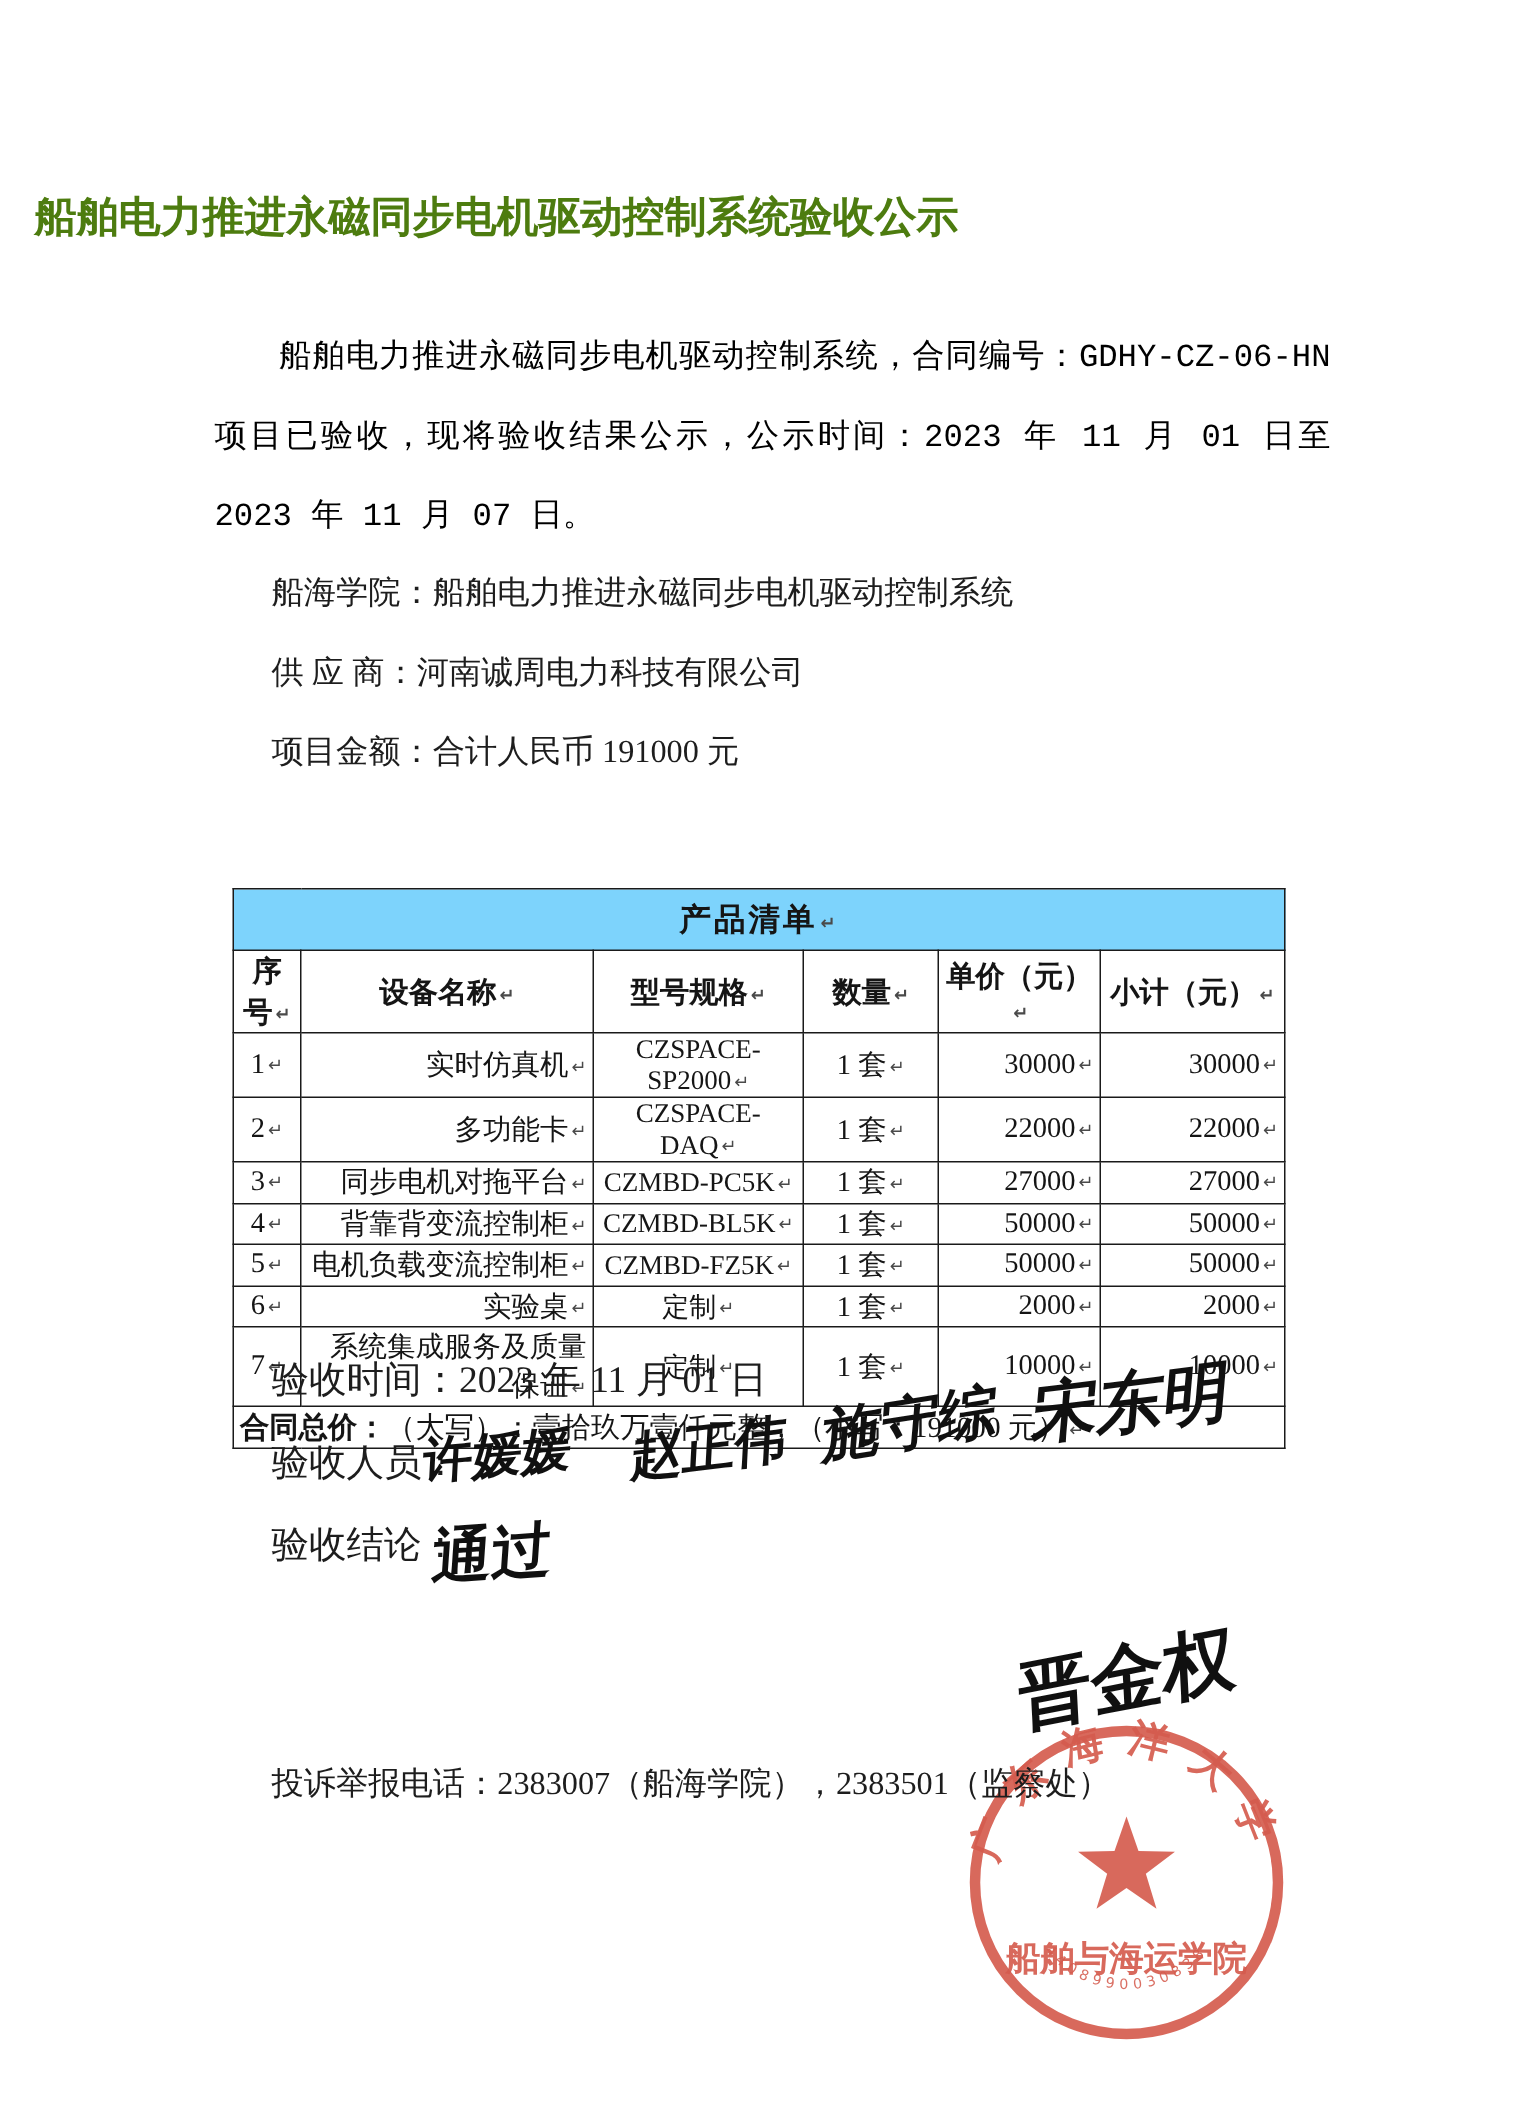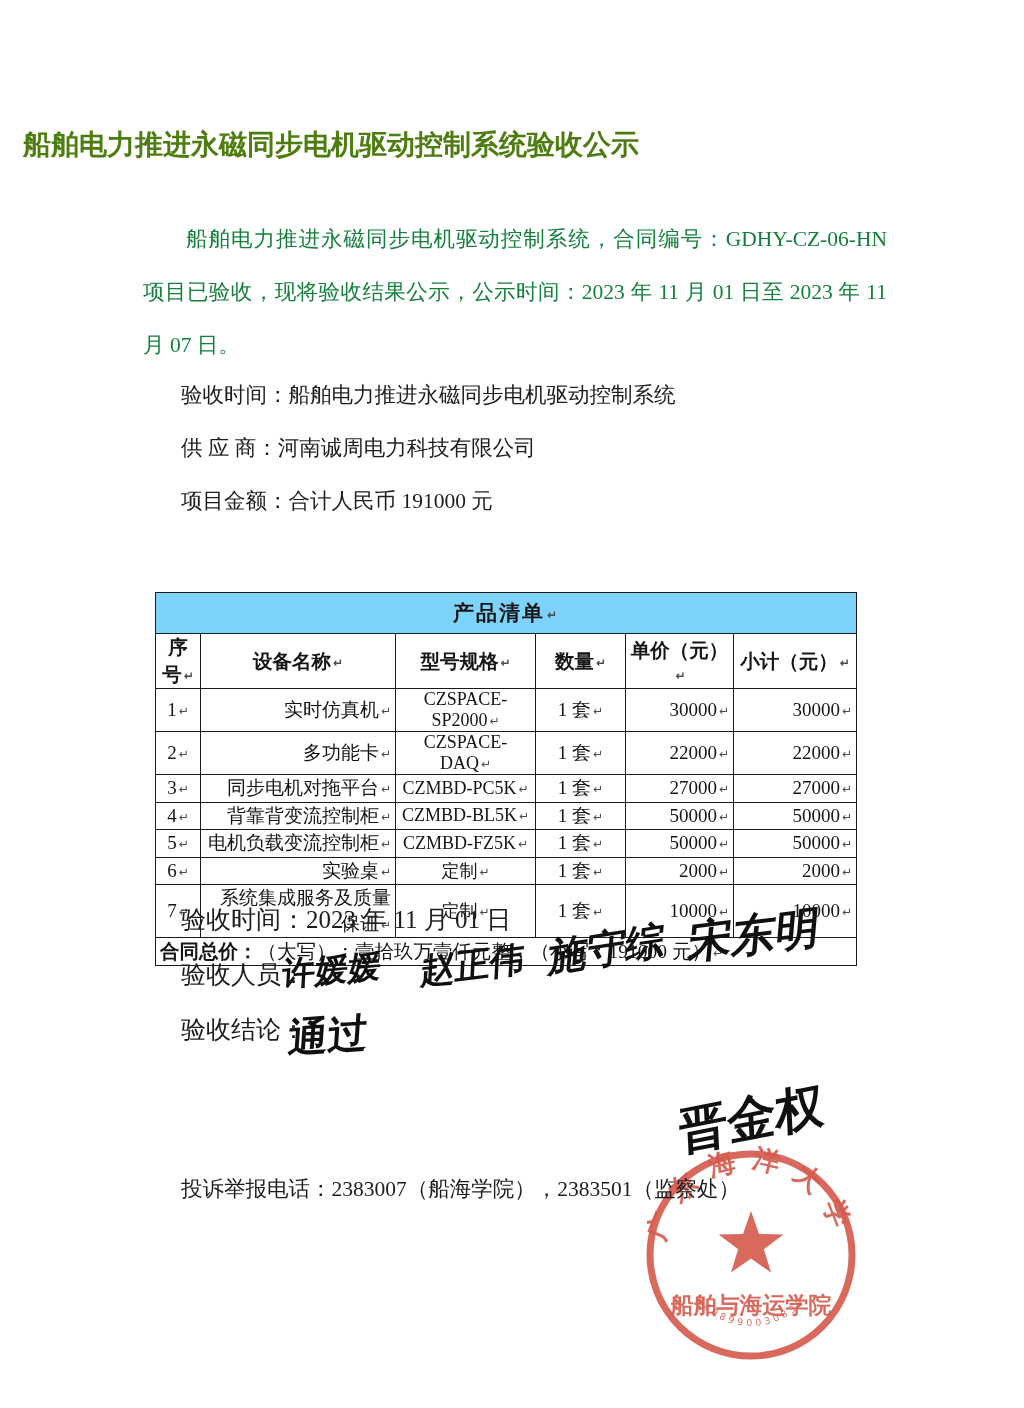--- a/index.html
+++ b/index.html
@@ -30,21 +30,22 @@
 
   .intro {
     position: absolute;
     top: 213px;
     left: 143px;
     width: 744px;
     font-size: 21.5px;
     line-height: 53px;
     text-align: justify;
     text-indent: 2em;
-    color: #15803d;
+    color: #000000;
+    font-family: Liberation Mono, monospace;
   }
 
   .fields {
     position: absolute;
     top: 369px;
     left: 181px;
     width: 700px;
     font-size: 21.5px;
   }
   .field-line { height: 53px; line-height: 53px; white-space: pre; }
@@ -129,21 +130,21 @@
 </head>
 <body>
 
 <div class="page">
 
   <div class="doc-title">船舶电力推进永磁同步电机驱动控制系统验收公示</div>
 
   <div class="intro">船舶电力推进永磁同步电机驱动控制系统，合同编号：GDHY-CZ-06-HN 项目已验收，现将验收结果公示，公示时间：2023 年 11 月 01 日至 2023 年 11 月 07 日。</div>
 
   <div class="fields">
-    <div class="field-line"><span>验收时间：</span><span>船舶电力推进永磁同步电机驱动控制系统</span></div>
+    <div class="field-line"><span>船海学院：</span><span>船舶电力推进永磁同步电机驱动控制系统</span></div>
     <div class="field-line"><span>供 应 商：</span><span>河南诚周电力科技有限公司</span></div>
     <div class="field-line"><span>项目金额：</span><span>合计人民币 191000 元</span></div>
   </div>
 
   <table class="product-table">
     <colgroup>
         <col style="width: 45px;">
         <col style="width: 195px;">
         <col style="width: 140px;">
         <col style="width: 90px;">

